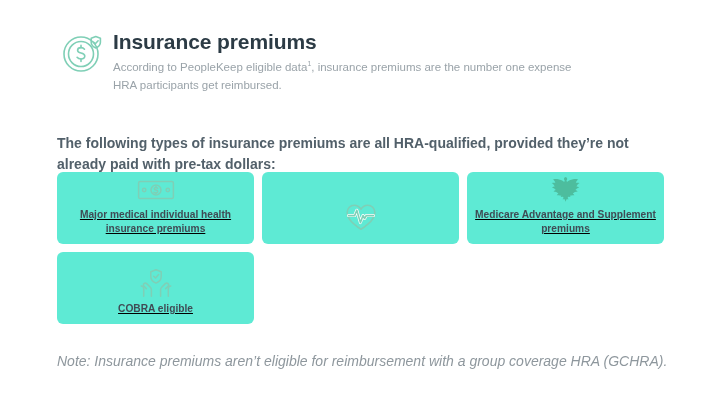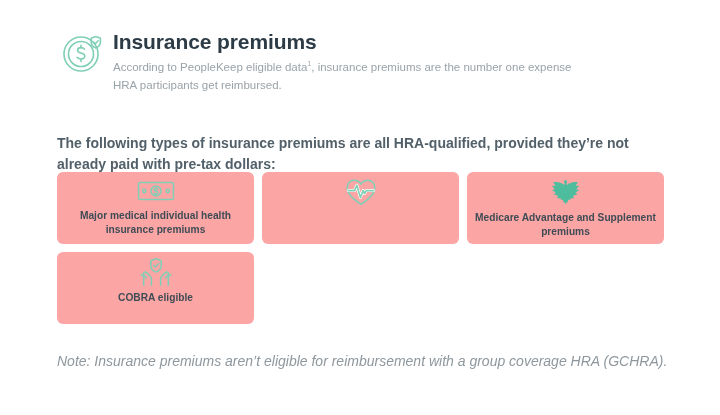--- a/index.html
+++ b/index.html
@@ -69,28 +69,29 @@
     position:absolute;
     left:57px; top:172px;
     width:607px;
     display:grid;
     grid-template-columns:repeat(3,1fr);
     grid-template-rows:72px 72px;
     column-gap:8px;
     row-gap:8px;
   }
   .card{
-    background:#fca5a5;
+    background:#5eead4;
     border-radius:6px;
     display:flex;
     flex-direction:column;
     align-items:center;
-    justify-content:flex-start;
+    justify-content:flex-end;
     padding:6px 8px 8px;
     box-sizing:border-box;
+    text-decoration:underline;
   }
   .card-icon{
     height:28px;
     display:flex;
     align-items:center;
     justify-content:center;
     margin-bottom:5px;
   }
   .card-label{
     font-size:10.2px;

